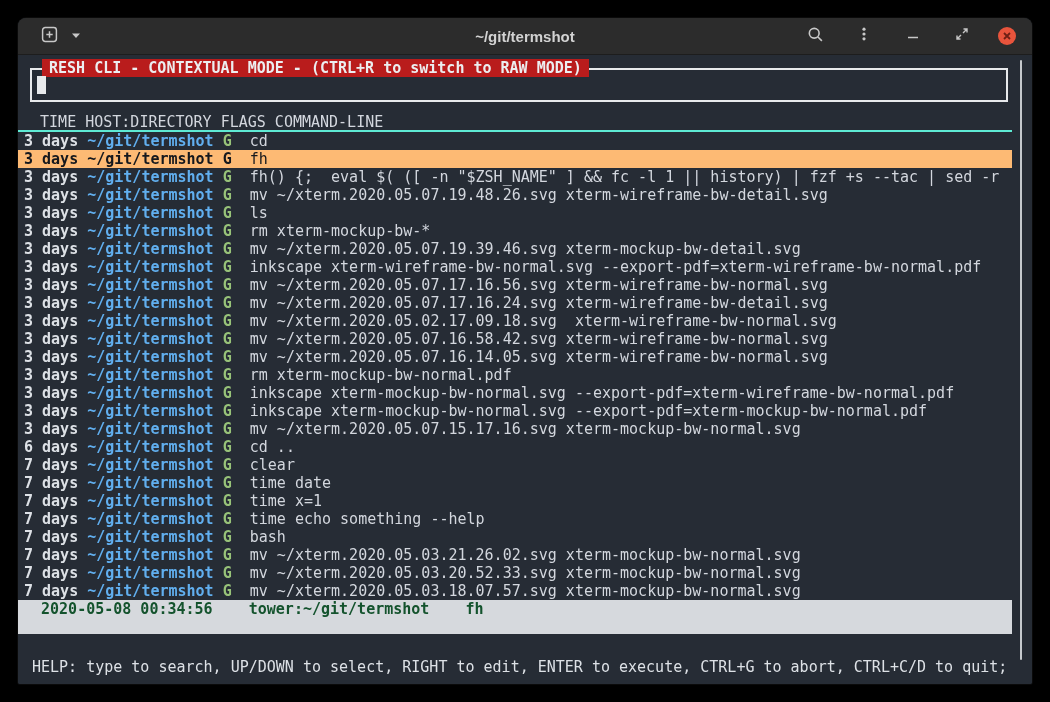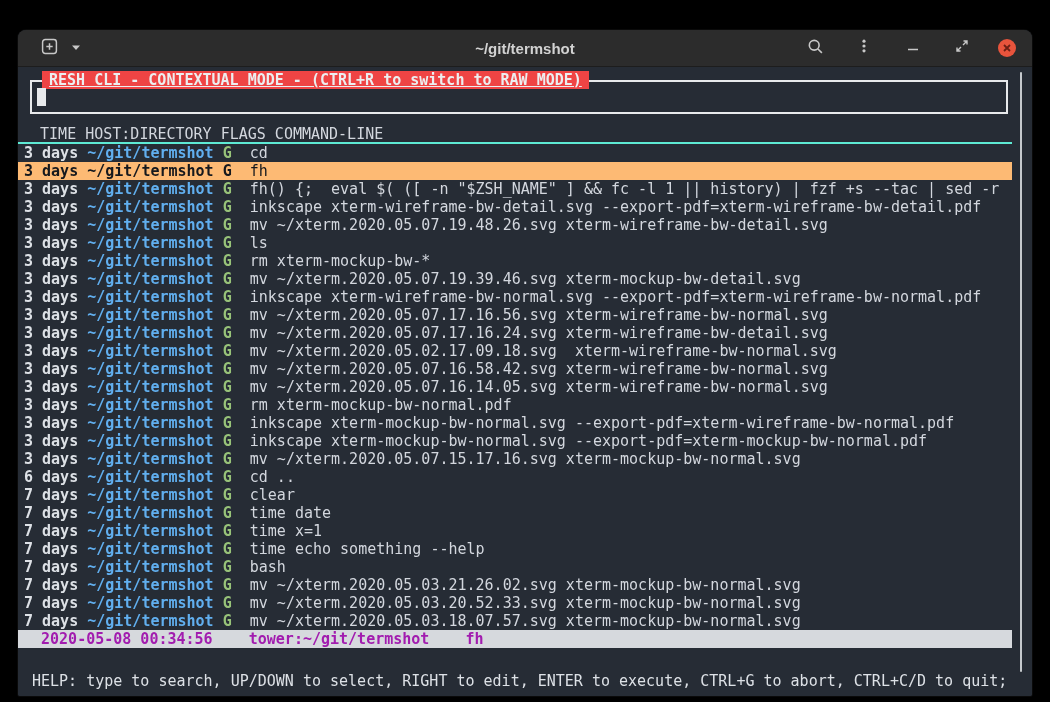--- a/index.html
+++ b/index.html
@@ -5,21 +5,21 @@
   * { box-sizing: border-box; margin: 0; padding: 0; }
   html, body { width: 1050px; height: 702px; }
   body {
     background: #000000;
     position: relative;
     overflow: hidden;
     font-family: "DejaVu Sans Mono", monospace;
   }
   .window {
     position: absolute;
-    left: 18px; top: 30px;
+    left: 18px; top: 18px;
     width: 1014px; height: 666px;
     border-radius: 8px 8px 2px 2px;
     overflow: hidden;
     background: #262c35;
     box-shadow: 0 0 0 1px #0a0a0a;
   }
   
   .titlebar {
     height: 37px;
     background: #2c2c2c;
@@ -73,26 +73,25 @@
   
   .prompt-box {
     position: relative;
     margin: 13px 4px 0 12px;
     height: 34px;
     border: 2px solid #e8eaec;
   }
   .prompt-legend {
     position: absolute;
     top: -11px; left: 10px;
-    background: #ef4444;
+    background: #b91c1c;
     padding: 0 7px;
     color: #eceef0;
     font-weight: bold;
     white-space: pre;
-    text-decoration: underline;
   }
   .cursor {
     position: absolute;
     left: 5px; top: 6px;
     width: 9px; height: 18px;
     background: #e8eaec;
   }
   
   .list-header {
     margin-top: 11px;
@@ -110,25 +109,25 @@
   }
   .row .t { font-weight: bold; color: #dde1e6; }
   .row .d { font-weight: bold; color: #61afef; }
   .row .f { font-weight: bold; color: #98c379; }
   .row .c { color: #d3d7de; }
   .row.selected { background: #fdba74; }
   .row.selected .t, .row.selected .d, .row.selected .f, .row.selected .c {
     color: #15181d;
   }
   .status-bar {
-    height: 18px;
+    height: 34px;
     padding-left: 14px;
     white-space: pre;
     background: #d6d9dd;
-    color: #a21caf;
+    color: #14532d;
     font-weight: bold;
     overflow: hidden;
   }
   .help-line {
     height: 18px;
     padding-left: 14px;
     white-space: pre;
     color: #dde1e6;
     overflow: hidden;
     margin-top: 24px;
@@ -193,21 +192,20 @@
         <div class="prompt-legend">RESH CLI - CONTEXTUAL MODE - (CTRL+R to switch to RAW MODE)</div>
         <span class="cursor"></span>
       </div>
 
       <div class="list-header">  TIME HOST:DIRECTORY FLAGS COMMAND-LINE</div>
 
       <div>
           <div class="row"><span class="t">3 days</span> <span class="d">~/git/termshot</span> <span class="f">G</span>  <span class="c">cd</span></div>
           <div class="row selected"><span class="t">3 days</span> <span class="d">~/git/termshot</span> <span class="f">G</span>  <span class="c">fh</span></div>
           <div class="row"><span class="t">3 days</span> <span class="d">~/git/termshot</span> <span class="f">G</span>  <span class="c">fh() {;  eval $( ([ -n "$ZSH_NAME" ] &amp;&amp; fc -l 1 || history) | fzf +s --tac | sed -r</span></div>
-          <div class="row"><span class="t">3 days</span> <span class="d">~/git/termshot</span> <span class="f">G</span>  <span class="c">inkscape xterm-wireframe-bw-detail.svg --export-pdf=xterm-wireframe-bw-detail.pdf</span></div>
           <div class="row"><span class="t">3 days</span> <span class="d">~/git/termshot</span> <span class="f">G</span>  <span class="c">mv ~/xterm.2020.05.07.19.48.26.svg xterm-wireframe-bw-detail.svg</span></div>
           <div class="row"><span class="t">3 days</span> <span class="d">~/git/termshot</span> <span class="f">G</span>  <span class="c">ls</span></div>
           <div class="row"><span class="t">3 days</span> <span class="d">~/git/termshot</span> <span class="f">G</span>  <span class="c">rm xterm-mockup-bw-*</span></div>
           <div class="row"><span class="t">3 days</span> <span class="d">~/git/termshot</span> <span class="f">G</span>  <span class="c">mv ~/xterm.2020.05.07.19.39.46.svg xterm-mockup-bw-detail.svg</span></div>
           <div class="row"><span class="t">3 days</span> <span class="d">~/git/termshot</span> <span class="f">G</span>  <span class="c">inkscape xterm-wireframe-bw-normal.svg --export-pdf=xterm-wireframe-bw-normal.pdf</span></div>
           <div class="row"><span class="t">3 days</span> <span class="d">~/git/termshot</span> <span class="f">G</span>  <span class="c">mv ~/xterm.2020.05.07.17.16.56.svg xterm-wireframe-bw-normal.svg</span></div>
           <div class="row"><span class="t">3 days</span> <span class="d">~/git/termshot</span> <span class="f">G</span>  <span class="c">mv ~/xterm.2020.05.07.17.16.24.svg xterm-wireframe-bw-detail.svg</span></div>
           <div class="row"><span class="t">3 days</span> <span class="d">~/git/termshot</span> <span class="f">G</span>  <span class="c">mv ~/xterm.2020.05.02.17.09.18.svg  xterm-wireframe-bw-normal.svg</span></div>
           <div class="row"><span class="t">3 days</span> <span class="d">~/git/termshot</span> <span class="f">G</span>  <span class="c">mv ~/xterm.2020.05.07.16.58.42.svg xterm-wireframe-bw-normal.svg</span></div>
           <div class="row"><span class="t">3 days</span> <span class="d">~/git/termshot</span> <span class="f">G</span>  <span class="c">mv ~/xterm.2020.05.07.16.14.05.svg xterm-wireframe-bw-normal.svg</span></div>

